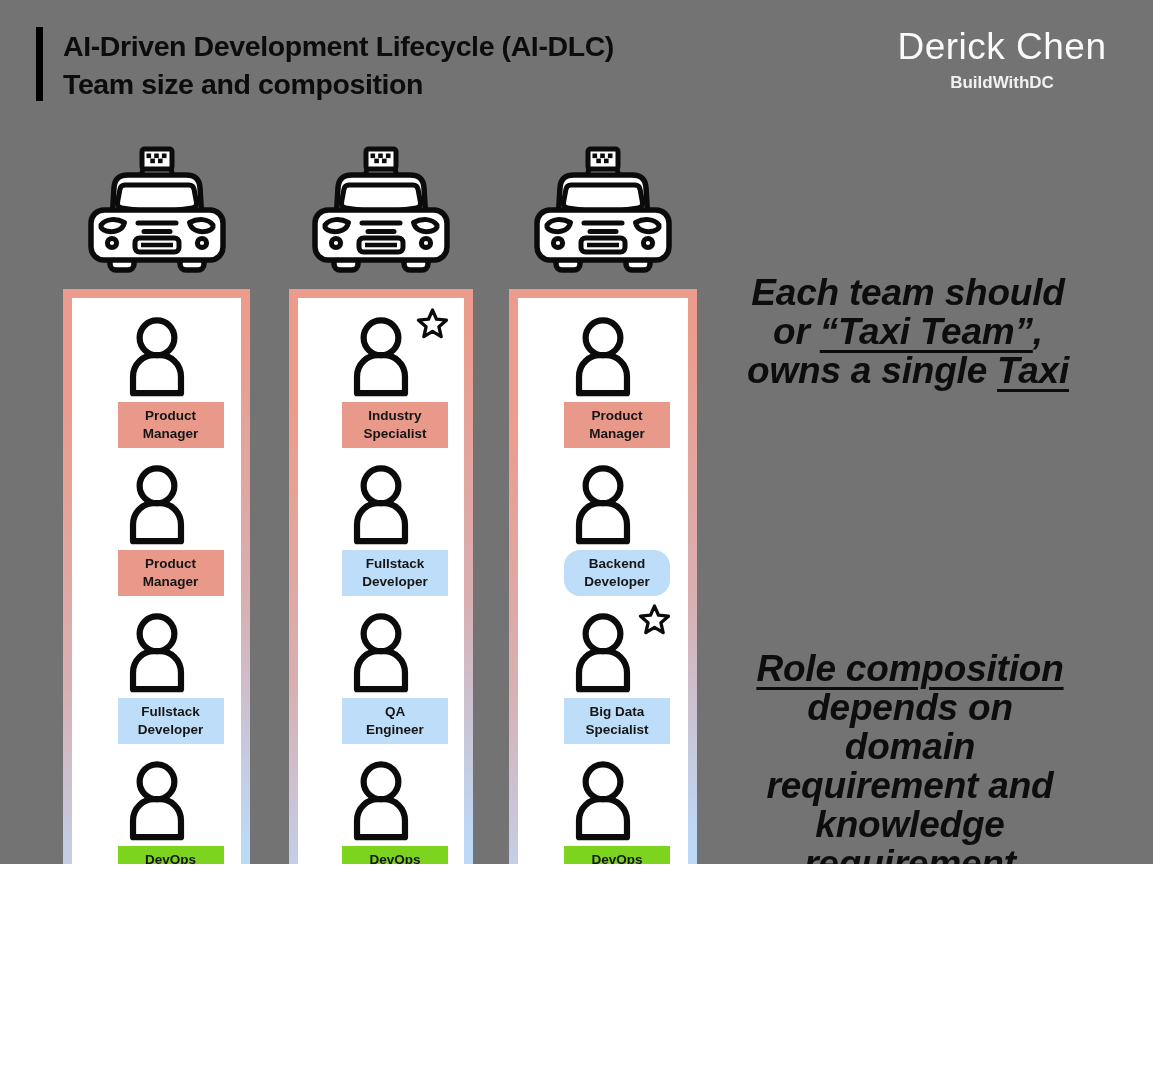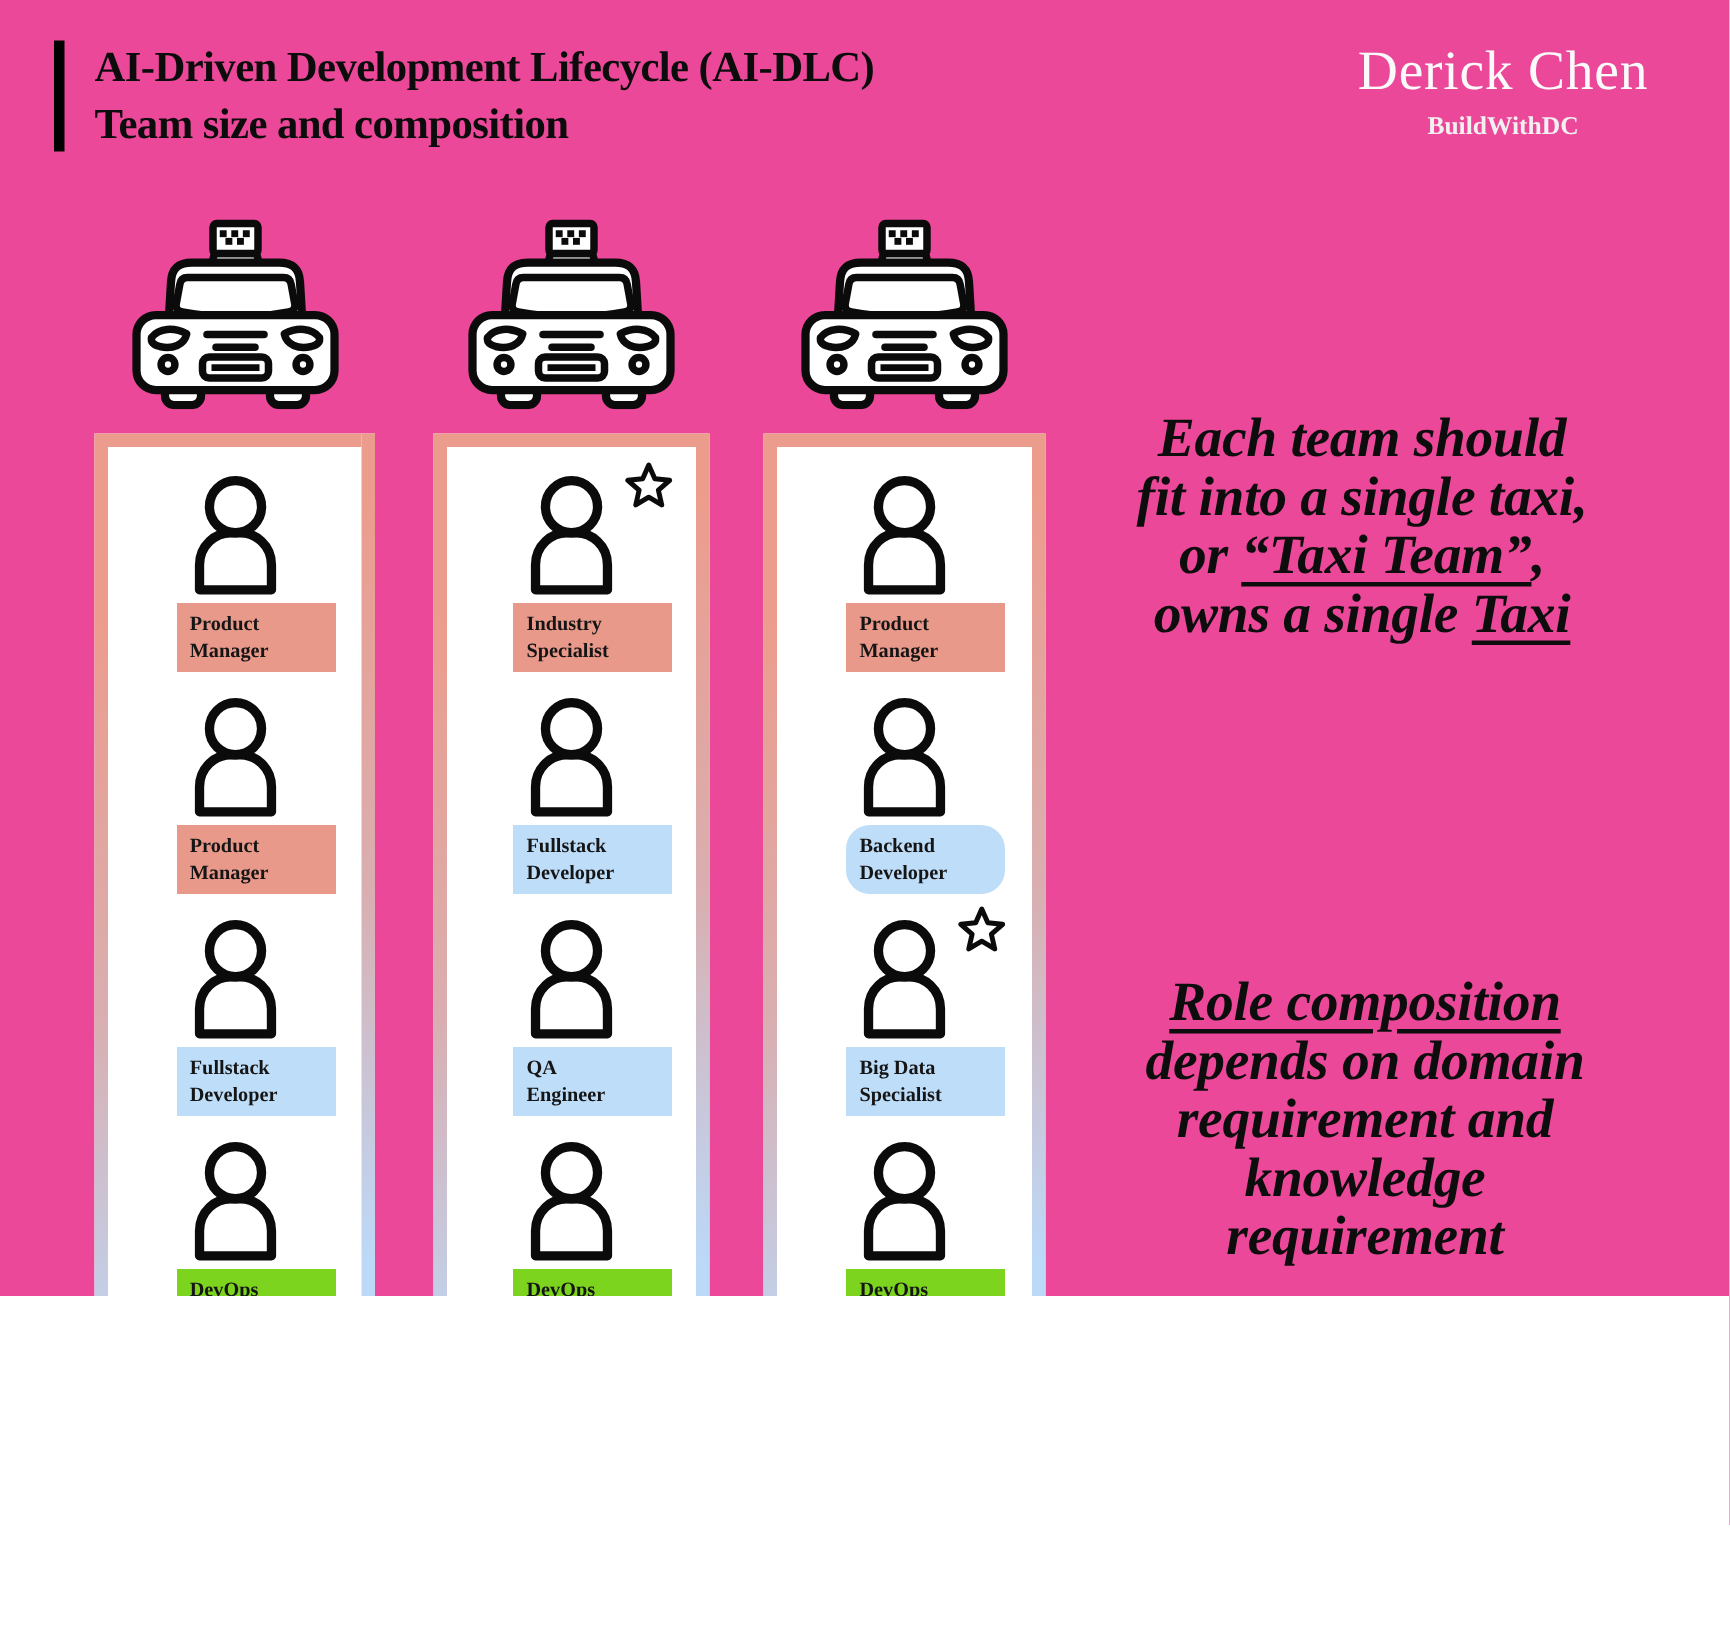--- a/index.html
+++ b/index.html
@@ -1,18 +1,18 @@
 <!DOCTYPE html>
 <html><head>
 <meta charset="utf-8">
 <style>
   html,body{margin:0;padding:0;background:#ffffff;}
   .canvas{
-    position:relative;width:1153px;height:864px;background:#ec4899;overflow:hidden;
-    font-family:Liberation Serif, serif;color:#0d0d0d;
+    position:relative;width:1153px;height:864px;background:#737373;overflow:hidden;
+    font-family:Liberation Sans, sans-serif;color:#0d0d0d;
   }
   
   .header{position:absolute;left:36px;top:27px;display:flex;gap:20px;}
   .header-bar{width:7px;height:74px;background:#000;}
   .title{font-size:28.5px;font-weight:800;line-height:38px;letter-spacing:-0.4px;color:#0c0c0c;}
   
   .watermark{position:absolute;text-align:center;pointer-events:none;user-select:none;}
   .wm-top{left:852px;top:26px;width:300px;}
   .wm-bottom{left:726px;top:968px;width:300px;}
   .wm-name{font-size:37px;font-weight:500;color:#fafafa;letter-spacing:0.5px;}
@@ -30,21 +30,21 @@
   }
   .team-1{left:63px;width:187px;}
   .team-2{left:289px;width:184px;}
   .team-3{left:509px;width:188px;}
   .role{display:flex;flex-direction:column;align-items:center;margin-bottom:13px;}
   .figure{position:relative;width:84px;height:86px;}
   .person{width:84px;height:86px;display:block;}
   .star{position:absolute;right:-26px;top:-5px;width:33px;height:33px;}
   .role-label{
     min-width:106px;box-sizing:border-box;margin-top:3px;padding:5px 9px;
-    font-size:13.5px;font-weight:700;line-height:1.33;text-align:left;
+    font-size:13.5px;font-weight:700;line-height:1.33;text-align:center;
     white-space:pre-line;color:#151515;margin-left:28px;
   }
   .chip{width:80px;height:80px;margin-top:33px;}
   
   .note{
     position:absolute;width:342px;text-align:center;
     font-style:italic;font-weight:800;font-size:37px;line-height:39px;
     letter-spacing:-0.2px;color:#0d0d0d;
   }
   .note-taxi{left:737px;top:273px;}
@@ -303,21 +303,20 @@
       <div class="role-label" style="background-color: rgb(124, 212, 30);">DevOps
 Engineer</div>
     </div>
     <svg class="chip">
         <use href="#sym-chip"></use>
       </svg>
   </div>
 
   <div class="note note-taxi">
     <div><span>Each team should</span></div>
-    <div><span>fit into a single taxi,</span></div>
     <div><span>or </span><span class="u">“Taxi Team”</span><span>,</span></div>
     <div><span>owns a single </span><span class="u">Taxi</span></div>
   </div>
 
   <div class="note note-role">
     <div><span class="u">Role composition</span></div>
     <div><span>depends on domain</span></div>
     <div><span>requirement and</span></div>
     <div><span>knowledge</span></div>
     <div><span>requirement</span></div>

